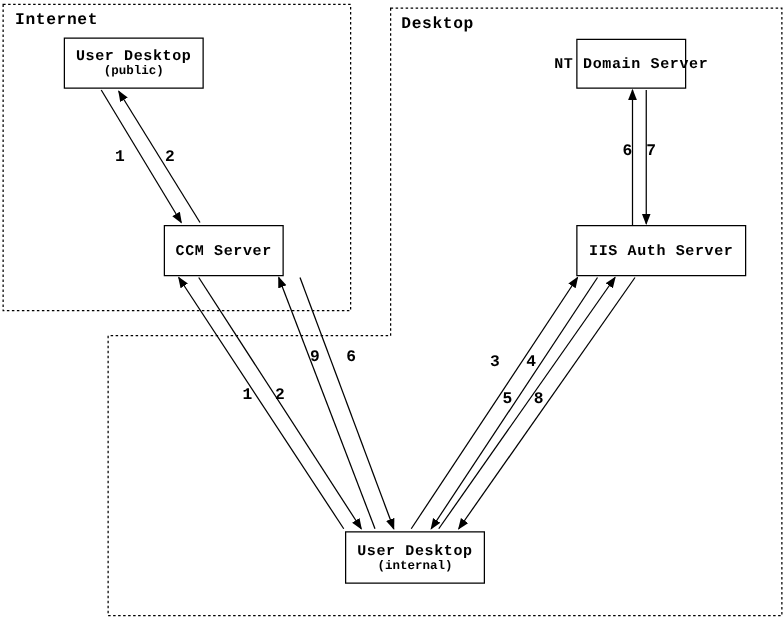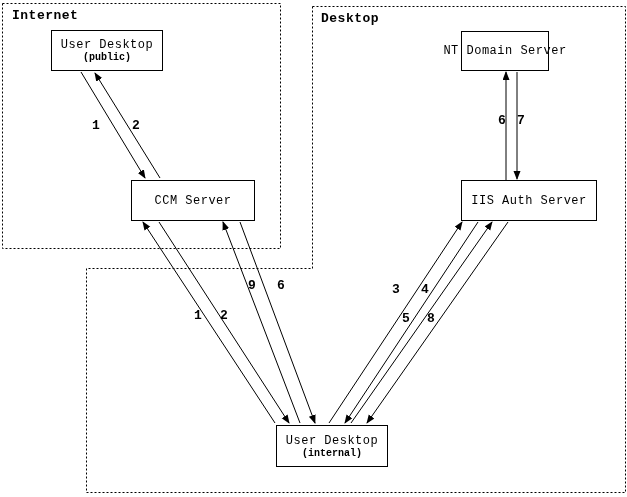--- a/index.html
+++ b/index.html
@@ -37,21 +37,21 @@
     background: #ffffff;
     border: 1.5px solid #000000;
     display: flex;
     flex-direction: column;
     align-items: center;
     justify-content: center;
     text-align: center;
   }
   .node-title {
     font-size: 12px;
-    font-weight: normal;
+    font-weight: bold;
     line-height: 14px;
     white-space: nowrap;
     letter-spacing: 0.5px;
   }
   .node-sub {
     font-size: 10px;
     font-weight: bold;
     line-height: 11px;
     white-space: nowrap;
   }
@@ -97,21 +97,21 @@
   </svg>
 
   <div class="region-label" style="left:12px; top:8px;">Internet</div>
   <div class="region-label" style="left:321px; top:11px;">Desktop</div>
 
   <div class="node" style="left:51px; top:30px; width:112px; height:41px;">
     <div class="node-title">User Desktop</div>
     <div class="node-sub">(public)</div>
   </div>
 
-  <div class="node" style="left:131px; top:180px; width:124px; height:41px;">
+  <div class="node" style="left:131px; top:180px; width:96px; height:41px;">
     <div class="node-title">CCM Server</div>
   </div>
 
   <div class="node" style="left:461px; top:31px; width:88px; height:40px;">
     <div class="node-title">NT Domain Server</div>
   </div>
 
   <div class="node" style="left:461px; top:180px; width:136px; height:41px;">
     <div class="node-title">IIS Auth Server</div>
   </div>

